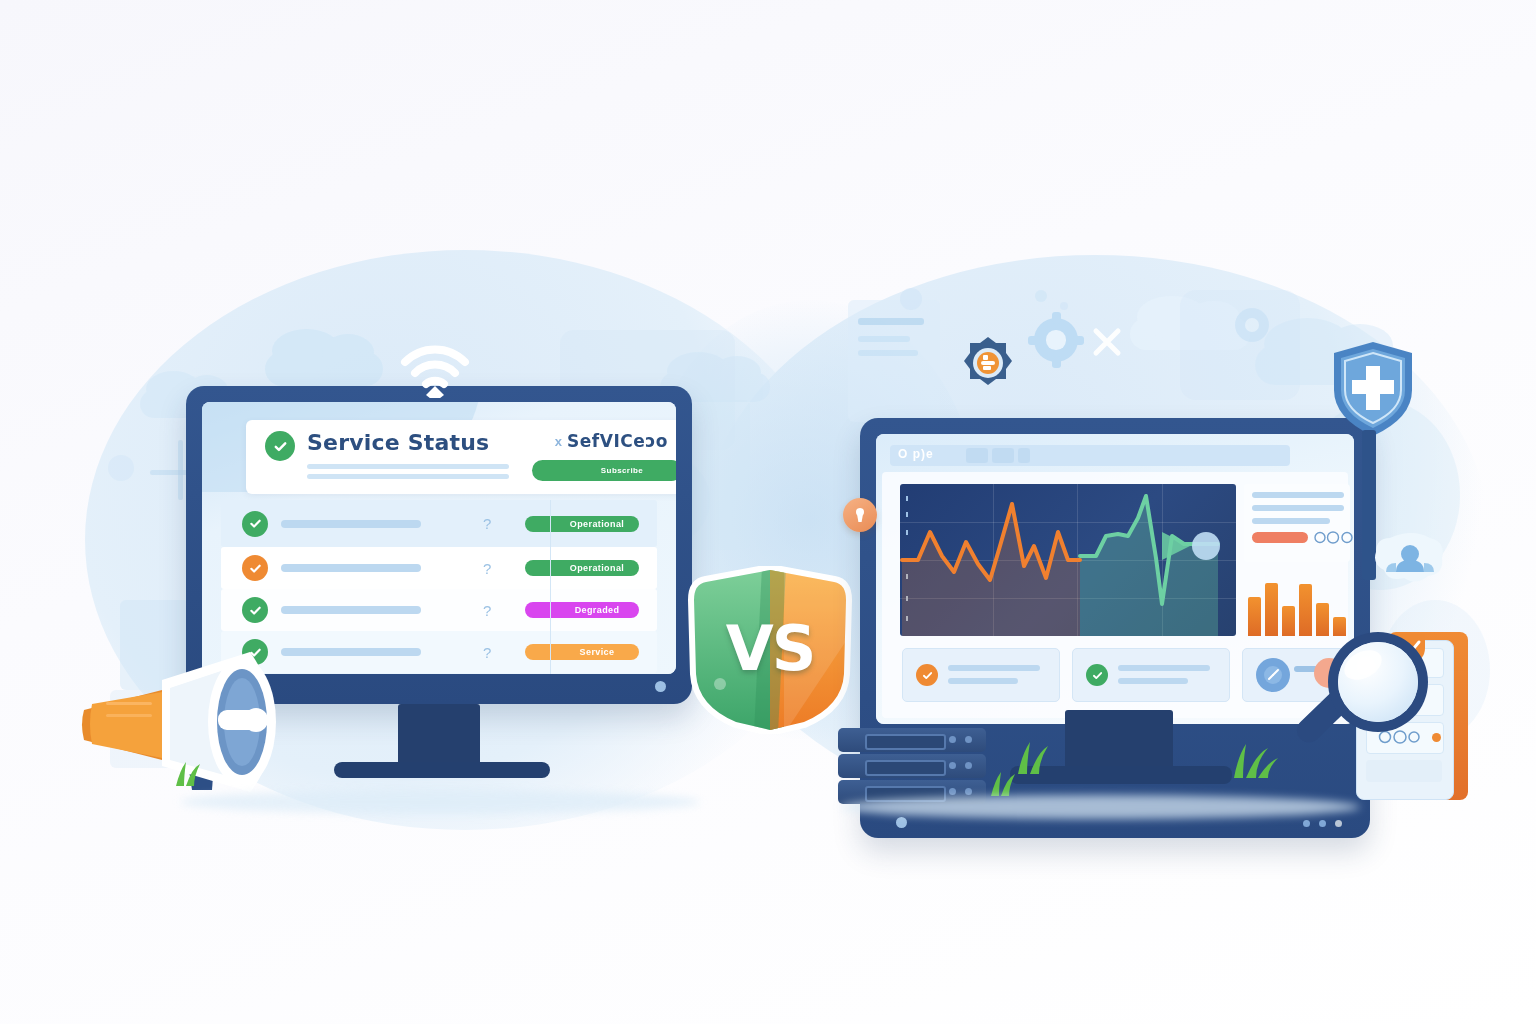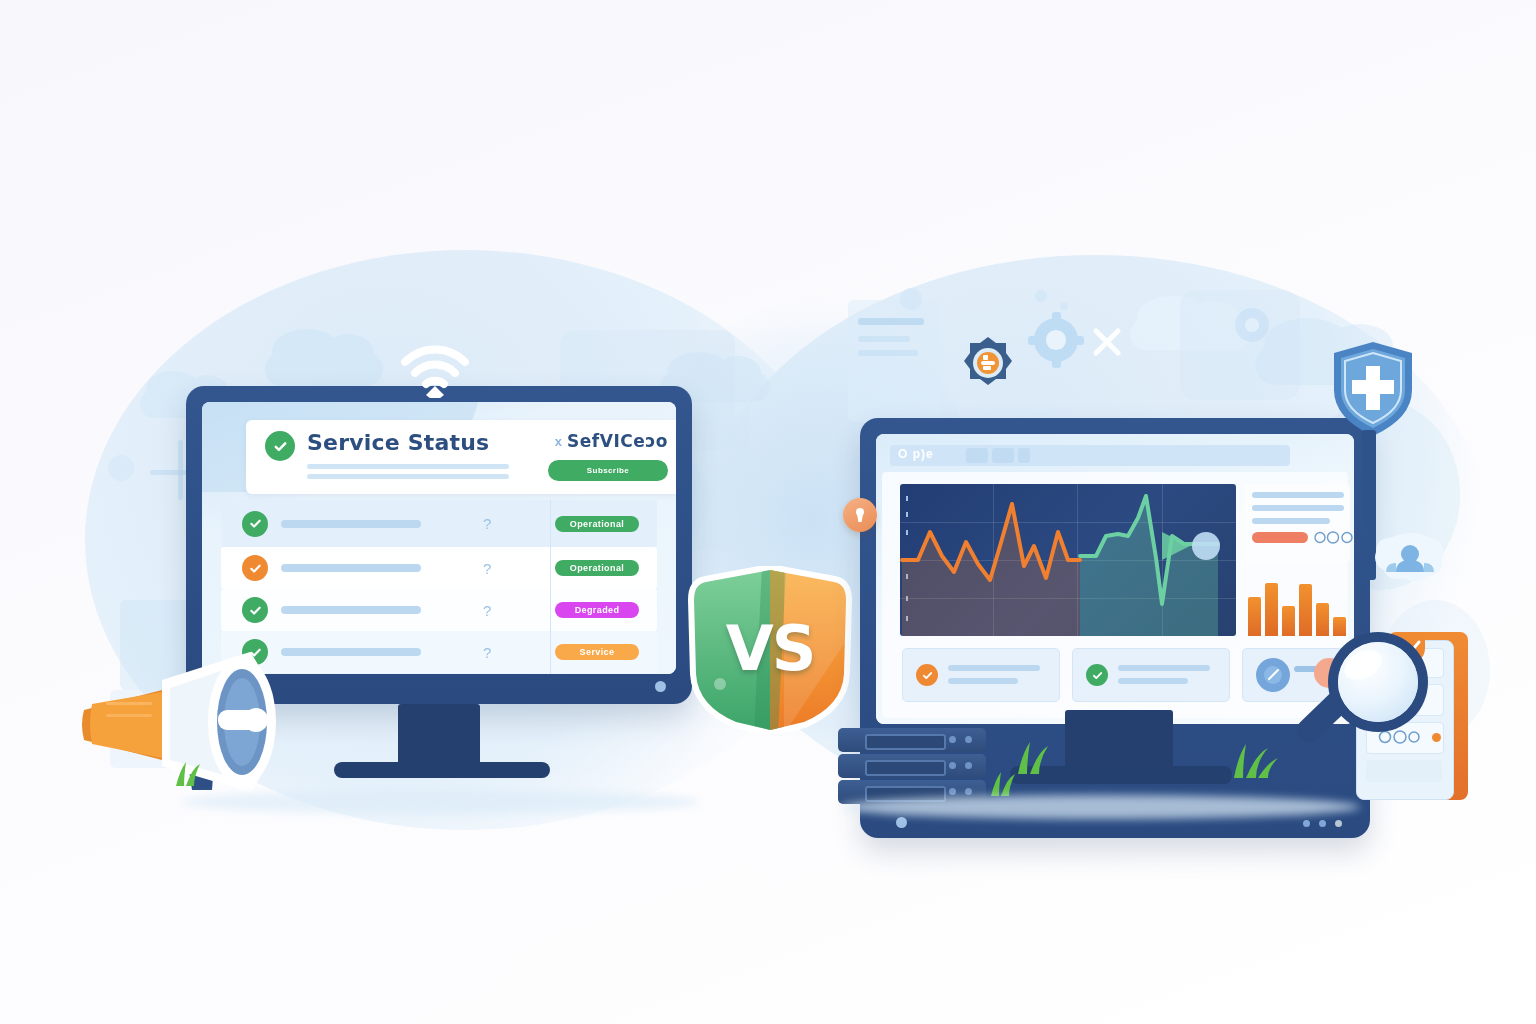--- a/index.html
+++ b/index.html
@@ -78,21 +78,21 @@
     color:#fff;flex:none;
   }
   .check svg{display:block;}
   .head-title{
     font-size:22px;font-weight:600;color:#2d4f80;letter-spacing:.2px;
     font-family:"DejaVu Sans", sans-serif;
   }
   .skelbar{background:#bcd8f0;border-radius:4px;}
   .skelbar.light{background:#cfe4f5;}
   .pill{border-radius:12px;display:flex;align-items:center;justify-content:center;
-        font-size:9px;font-weight:700;color:#ffffff;letter-spacing:.4px;overflow:hidden;}
+        font-size:9px;font-weight:700;color:#ffffff;letter-spacing:.4px;overflow:hidden;padding-left:30px;}
   .pill.green{background:#3fab63;}
   .pill.orange{background:#d946ef;}
   .pill.orange-l{background:#f9a94a;}
   .logo-text{
     font-size:17px;font-weight:700;color:#2d5081;letter-spacing:.5px;
     font-family:"DejaVu Sans", sans-serif;
   }
   .row-item{position:absolute;display:flex;align-items:center;}
   .rowbg{position:absolute;border-radius:3px;}
 

